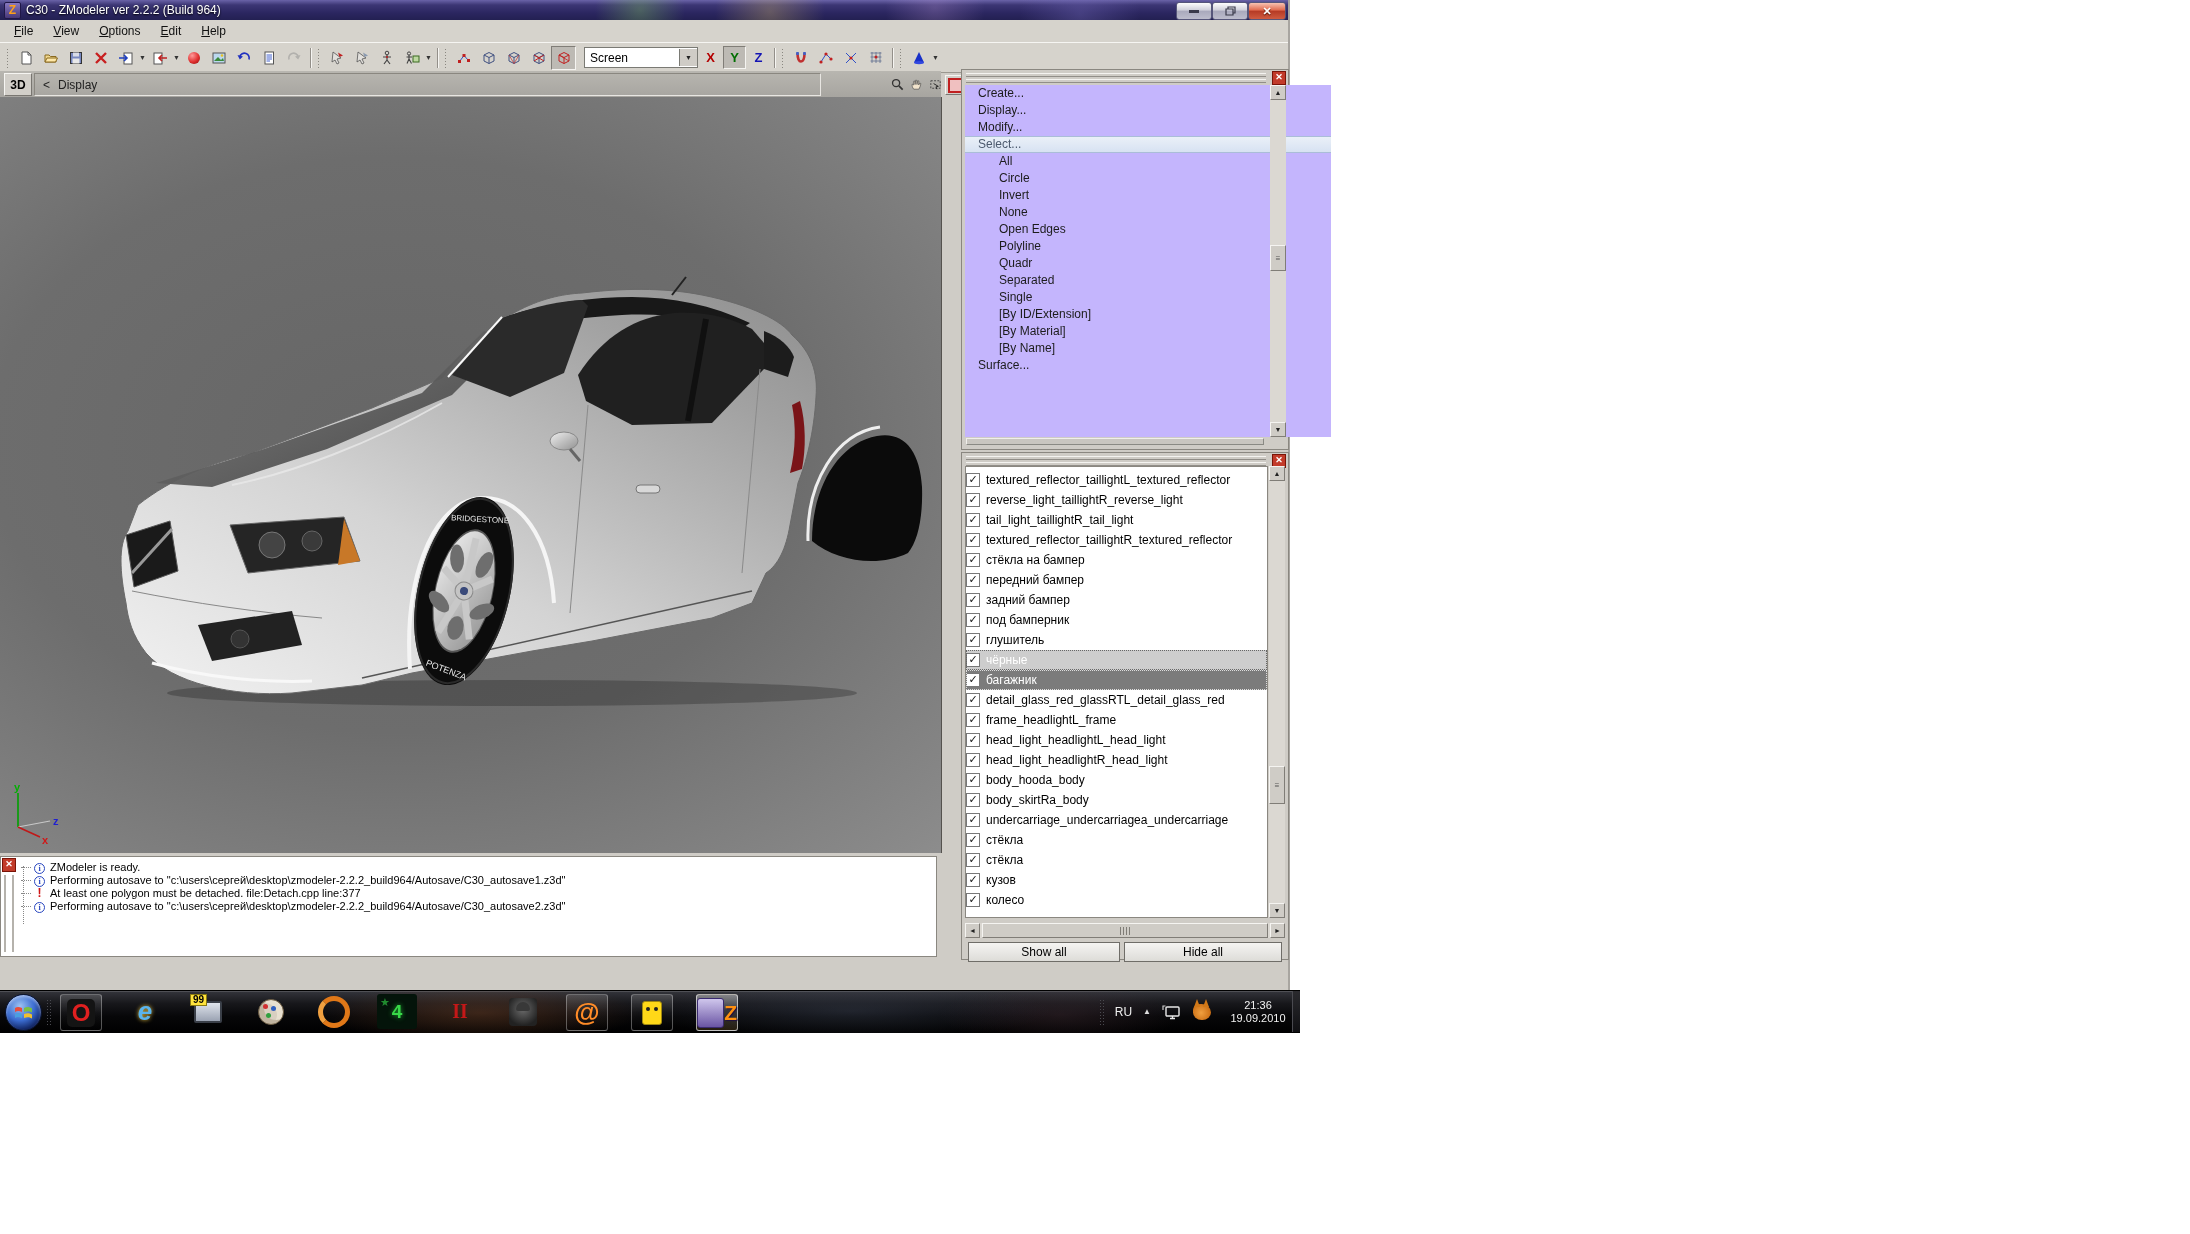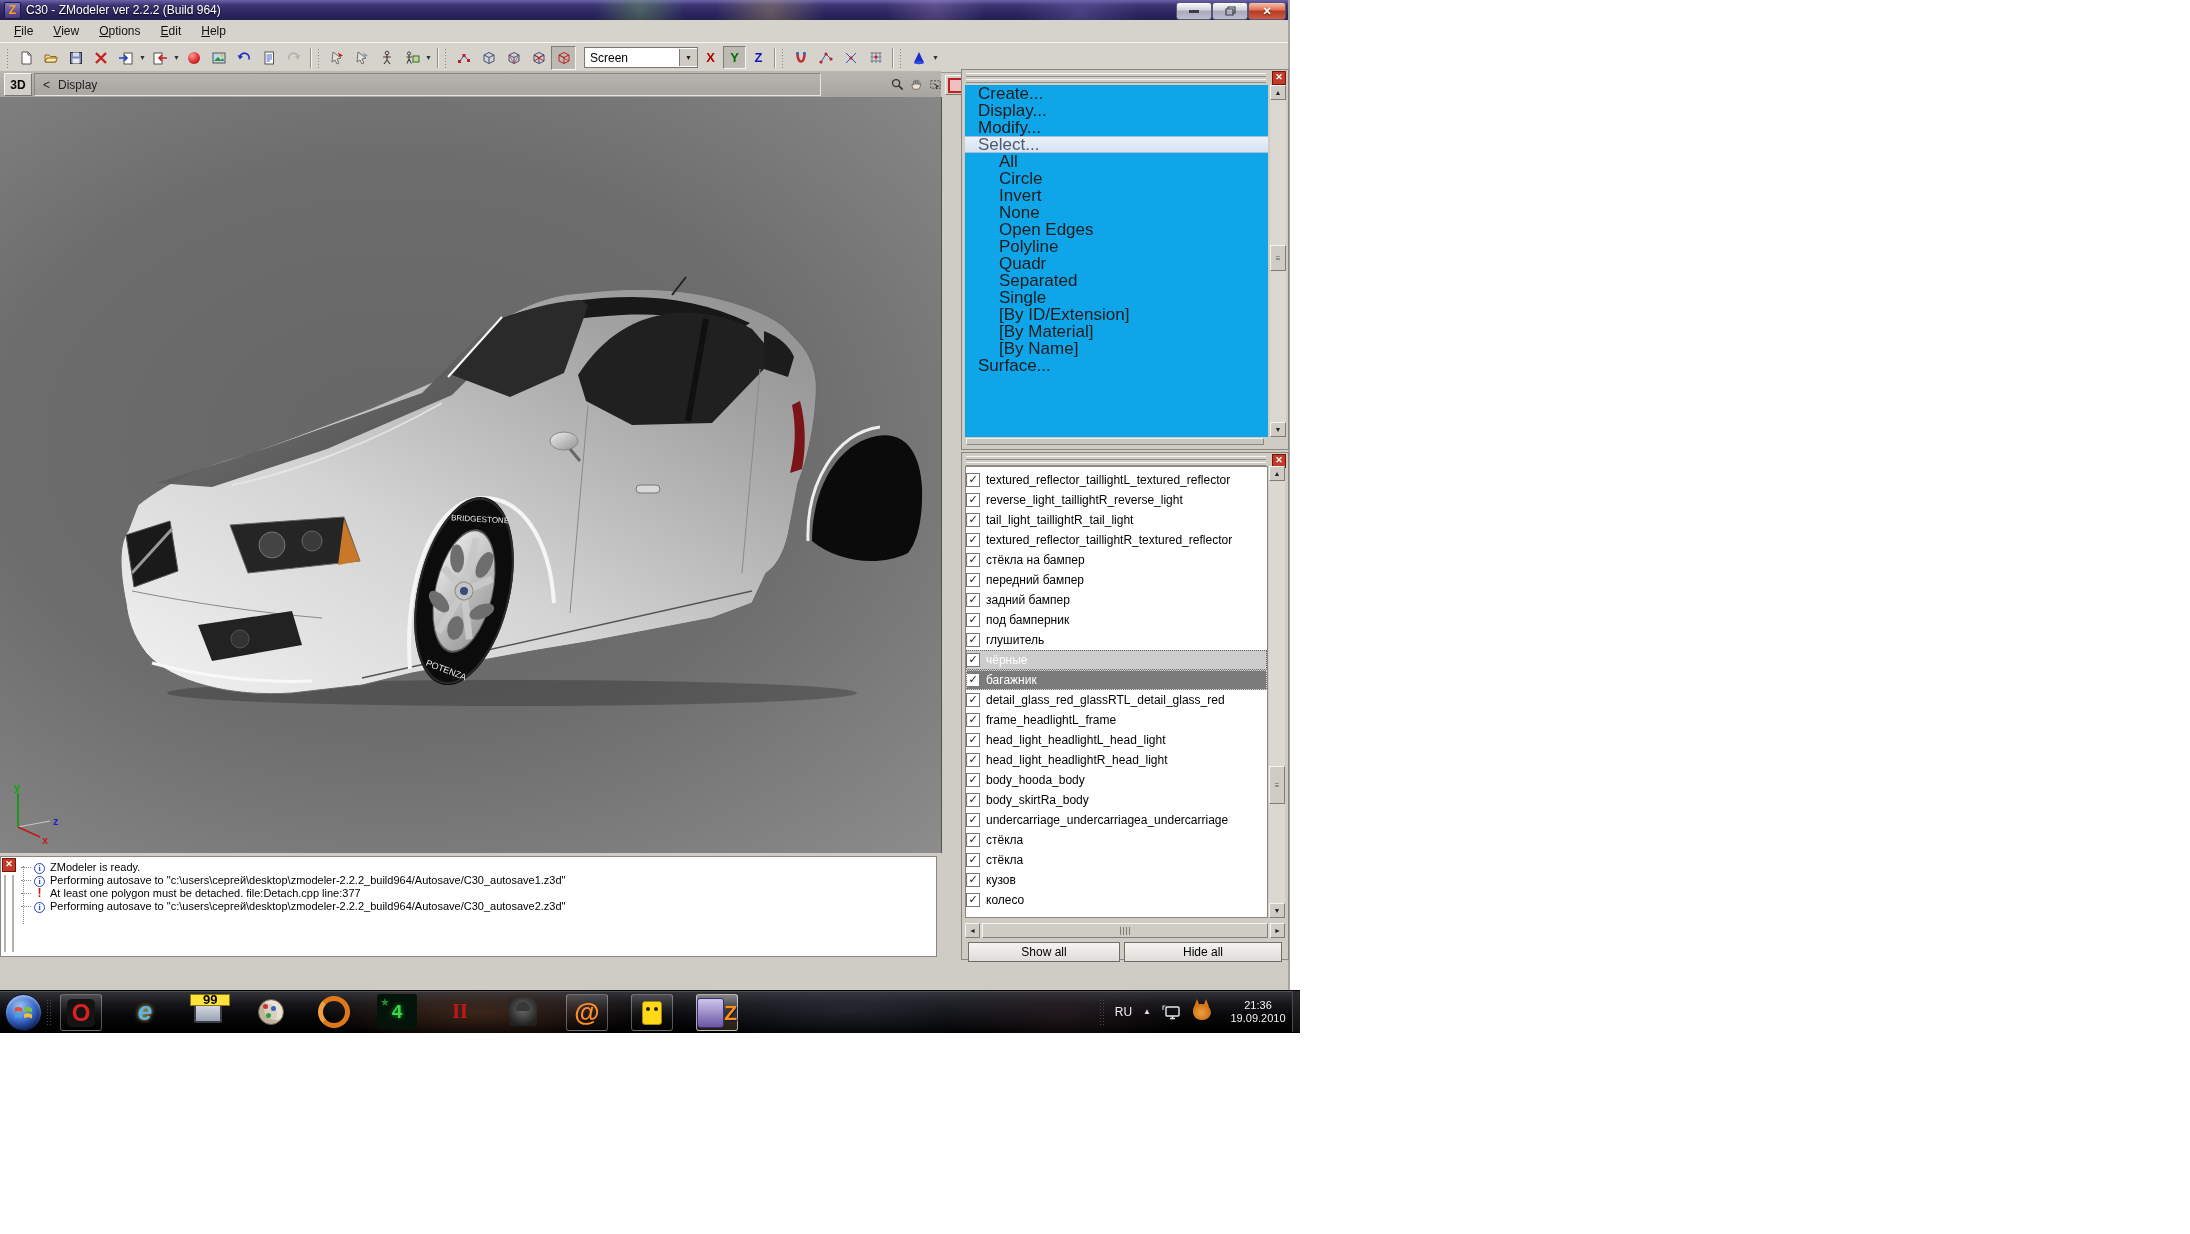--- a/index.html
+++ b/index.html
@@ -92,21 +92,21 @@
     background-image:radial-gradient(#8a8780 35%,transparent 36%);background-size:4px 4px}
   
   .rpanel{position:absolute;left:961px;width:328px;background:#cfccc6;border:1px solid #8a8780;box-sizing:border-box}
   #panel-top{top:69px;height:381px}
   #panel-bottom{top:452px;height:508px}
   .griplines{position:absolute;left:4px;right:22px;top:3px}
   .griplines div{height:2px;border-top:1px solid #f4f3f0;border-bottom:1px solid #918e88;margin-bottom:2px}
   .pclose{position:absolute;right:2px;top:1px;width:12px;height:12px;background:#c23b2a;border:1px solid #7a1408;
     color:#fff;font-size:9px;font-weight:bold;line-height:10px;text-align:center}
   
-  #cmd-list{position:absolute;left:3px;top:15px;width:303px;bottom:12px;background:#0ea5e9;overflow:hidden;font-size:17px;color:#1c1c1c}
+  #cmd-list{position:absolute;left:3px;top:15px;width:366px;bottom:12px;background:#c4b5fd;overflow:hidden;font-size:12px;color:#1c1c1c}
   .crow{height:17px;line-height:17px;padding-left:13px;white-space:nowrap}
   .crow.indent{padding-left:34px}
   .crow.sel{background:linear-gradient(#eaf0f8,#d7e2f2);border-top:1px solid #aabdd8;border-bottom:1px solid #aabdd8;
     height:15px;line-height:15px;color:#4c5a6e}
   .thinbar{position:absolute;left:4px;right:24px;bottom:4px;height:5px;background:#c9c6c0;
     border:1px solid;border-color:#f0efeb #8a8a84 #8a8a84 #f0efeb}
   
   .vs{position:absolute;width:16px;background:#dbd8d2}
   #vs-top{left:308px;top:15px;bottom:12px}
   #vs-bot{left:307px;top:13px;height:452px}
@@ -157,22 +157,22 @@
   .app{width:40px;height:35px;display:flex;align-items:center;justify-content:center;position:relative;border-radius:3px}
   .app.framed{border:1px solid rgba(255,255,255,.32);
     background:linear-gradient(rgba(255,255,255,.16),rgba(255,255,255,.04) 50%,rgba(0,0,0,.12))}
   .app.active{border-color:rgba(255,255,255,.6);
     background:linear-gradient(rgba(255,255,255,.42),rgba(255,255,255,.14) 45%,rgba(120,90,40,.30))}
   .app .g{font-weight:bold}
   .opera .g{color:#e02020;font-size:24px;background:#141414;width:28px;height:28px;border-radius:5px;text-align:center;line-height:27px}
   .ie .g{color:#5ab4ee;font-size:26px;font-style:italic;text-shadow:0 0 4px #e8c040}
   .mon{}
   .mon .ic{width:24px;height:18px;background:linear-gradient(#dfe4ec,#9aa2b2);border:2px solid #3a3f48;border-radius:2px}
-  .badge{position:absolute;left:2px;top:0;background:#ffe33c;color:#000;font-size:13px;font-weight:bold;
-    padding:0 12px;border:1px solid #8a7a10;line-height:10px}
+  .badge{position:absolute;left:2px;top:0;background:#ffe33c;color:#000;font-size:10px;font-weight:bold;
+    padding:0 2px;border:1px solid #8a7a10;line-height:10px}
   .badge:empty{display:none}
   .paint .ic{width:24px;height:24px;border-radius:50%;background:#d8cfc0;border:1px solid #6a5a40;
     box-shadow:inset 5px -4px 0 #c0b4a0, inset -6px 3px 0 #e8e0d0;position:relative}
   .paint .ic::before{content:"";position:absolute;left:4px;top:4px;width:5px;height:5px;border-radius:50%;background:#d03030;
     box-shadow:8px 2px 0 #3060c0, 3px 9px 0 #30a040}
   .swirl .ic{width:22px;height:22px;border-radius:50%;border:5px solid #e07818;border-left-color:#f0a040}
   .h4{background:#04140a;border-radius:3px}
   .h4 .g{color:#38d848;font-size:19px;text-shadow:0 0 5px #20a030}
   .h4::before{content:"★";position:absolute;left:3px;top:2px;color:#28a838;font-size:11px;opacity:.8}
   .m2 .g{color:#c41818;font-size:20px;font-family:"Liberation Serif",serif}

